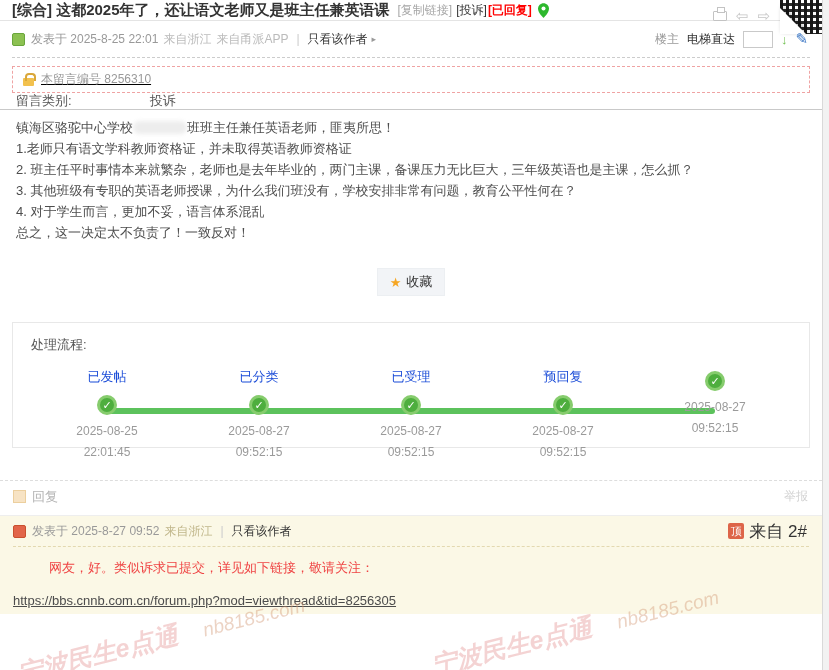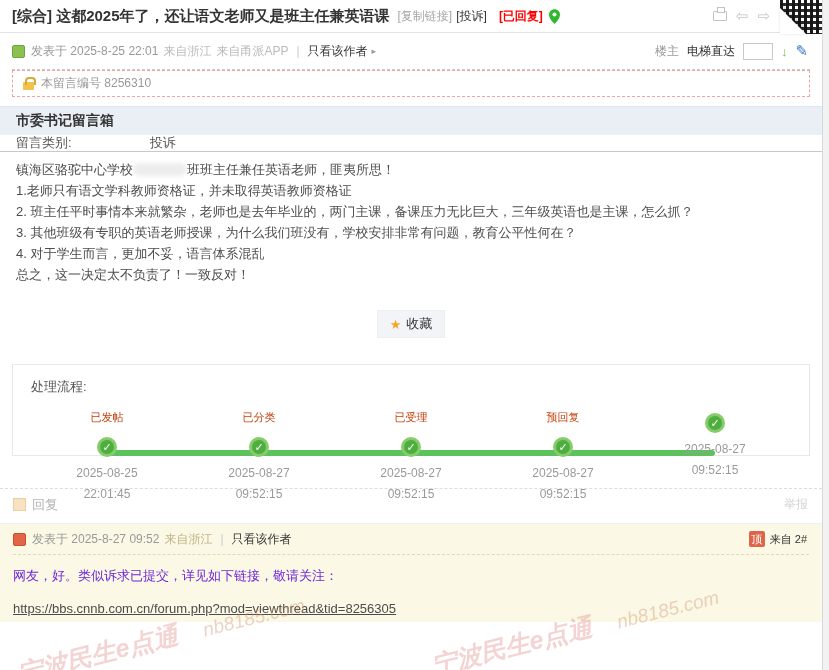--- a/index.html
+++ b/index.html
@@ -4,26 +4,26 @@
 <style>
   * { margin:0; padding:0; box-sizing:border-box; }
   html,body { width:829px; height:670px; overflow:hidden; background:#fff;
               font-family:"Liberation Sans", sans-serif; }
   .page { position:relative; width:829px; height:670px; background:#fff; }
   .main { position:absolute; left:0; top:0; width:823px; height:670px;
           border-right:1px solid #d9d9d9; background:#fff; }
   .scroll-strip { position:absolute; right:0; top:0; width:6px; height:670px; background:#f2f2f2; }
 
   
-  .titlebar { height:33px; display:flex; align-items:center; padding:0 12px;
+  .titlebar { height:21px; display:flex; align-items:center; padding:0 12px;
               border-bottom:1px solid #e4e4e4; position:relative;text-align:right; }
   .title-main { font-size:15px; font-weight:bold; color:#333; }
   .title-copylink { font-size:12px; color:#a6a6a6; margin-left:8px; }
   .title-complain { font-size:12px; color:#333; margin-left:4px; }
-  .title-replied  { font-size:12px; color:#f00; font-weight:bold; margin-left:12px; }
+  .title-replied  { font-size:12px; color:#f00; font-weight:bold; margin-left:1px; }
   .pin-icon { margin-left:6px; display:inline-flex; }
   .tb-icons { position:absolute; right:52px; top:8px; display:flex; align-items:center; gap:9px; }
   .icon-printer { width:14px; height:10px; border:1px solid #c3c3c3; border-radius:1px; position:relative; }
   .icon-printer::before { content:""; position:absolute; left:3px; top:-5px; width:6px; height:4px; border:1px solid #c3c3c3; background:#fff; }
   .nav-arrow { color:#c6c6c6; font-size:15px; line-height:1; }
   .qr-peel { position:absolute; right:0; top:0; width:42px; height:34px;
      background:
        repeating-linear-gradient(0deg, rgba(20,20,20,.9) 0 3px, transparent 3px 6px),
        repeating-linear-gradient(90deg, #1a1a1a 0 3px, #fff 3px 6px);
      background-size:6px 6px; }
@@ -43,22 +43,22 @@
   .only-author { color:#333; }
   .caret { color:#999; font-size:9px; margin-left:4px; }
   .p1-right { position:absolute; right:2px; top:0; height:100%; display:flex; align-items:center; gap:8px; }
   .floor-label { color:#999; font-size:12px; }
   .elevator-label { color:#333; font-size:12px; }
   .elevator-input { width:30px; height:17px; border:1px solid #c9c9c9; background:#fff; font-size:12px; }
   .down-arrow { color:#6fbf4f; font-weight:bold; font-size:13px; }
   .edit-pencil { color:#3a76c4; font-size:15px; }
 
   
-  .notice { margin:0 12px 0; height:27px; border:1px dashed #efa3a3; display:flex;
-            align-items:center; padding:0 10px; }
+  .notice { margin:8px 12px 0; height:27px; border:1px dashed #efa3a3; display:flex;
+            align-items:center; padding:0 10px;text-decoration:underline; }
   .lock-icon { width:11px; height:8px; background:#f2c14e; border-radius:1px; position:relative; margin-right:7px; margin-top:4px; }
   .lock-icon::before { content:""; position:absolute; left:2px; top:-5px; width:7px; height:6px;
             border:2px solid #d9a73a; border-bottom:none; border-radius:4px 4px 0 0; }
   .notice-txt { color:#999; font-size:12px; }
 
   
   .mailbox { margin-top:9px; height:29px; background:#e9eff5; border-top:1px solid #dde6ee;
              display:flex; align-items:center; padding:0 16px; }
   .mailbox-title { font-size:14px; font-weight:bold; color:#333; }
   .category { height:17px; display:flex; align-items:center; padding:0 16px;
@@ -70,26 +70,26 @@
   .redact { display:inline-block; width:54px; height:13px; vertical-align:-2px;
             background:rgba(235,235,235,.9); border-radius:7px; filter:blur(2px); }
 
   
   .fav-wrap { margin-top:25px; text-align:center; }
   .fav-btn { display:inline-flex; align-items:center; gap:5px; background:#f2f4f7;
              padding:4px 12px; font-size:13px; color:#333; border:1px solid #eceff2; }
   .star { color:#f6a623; font-size:13px; }
 
   
-  .process { margin:26px 12px 0; height:92px; border:1px solid #e8e8e8; padding:13px 18px; }
+  .process { margin:26px 12px 0; height:126px; border:1px solid #e8e8e8; padding:13px 18px; }
   .process-title { font-size:13px; color:#555; }
   .timeline { display:flex; margin-top:14px; position:relative; }
   .tl-line { position:absolute; left:10%; right:10%; top:40px; height:6px; background:#5cc25c; border-radius:3px; }
   .step { flex:1; text-align:center; position:relative; }
-  .step-label { font-size:11px; color:#c2410c; height:24px;text-align:center; }
+  .step-label { font-size:13px; color:#1d4ed8; height:24px;text-align:center; }
   .step-dot { width:20px; height:20px; margin:3px auto 0; border-radius:50%;
               background:#4eae3e; border:3px solid #86cc6d; color:#fff; font-size:11px;
               line-height:14px; text-align:center; position:relative; z-index:2; }
   .step-date { font-size:12px; color:#9a9a9a; margin-top:9px; }
   .step-time { font-size:12px; color:#9a9a9a; margin-top:7px; }
 
   
   .dashed-sep { margin-top:32px; border-top:1px dashed #ddd; }
   .reply-bar { height:31px; display:flex; align-items:center; padding:0 13px; position:relative; }
   .reply-icon { width:13px; height:13px; background:#f7e3c4; border:1px solid #eccf9e; margin-right:6px; }
@@ -98,22 +98,22 @@
 
   
   .post2 { margin-top:3px; height:99px; background:#fbf8e6; border-top:1px solid #eee; padding:0 13px; }
   .p2-header { height:31px; display:flex; align-items:center; font-size:12px;
                border-bottom:1px dashed #e3d9b0; position:relative; }
   .p2-posted { color:#999; }
   .p2-from { color:#c0b68a; margin-left:5px; }
   .p2-right { position:absolute; right:2px; display:flex; align-items:center; gap:5px; }
   .top-badge { width:16px; height:16px; background:#dd6549; color:#fff; font-size:11px;
                line-height:16px; text-align:center; border-radius:2px; }
-  .p2-floor { color:#333; font-size:11px; }
-  .p2-content { padding-top:12px; font-size:13px; color:#6d28d9; }
+  .p2-floor { color:#333; font-size:17px; }
+  .p2-content { padding-top:12px; font-size:13px; color:#ef4444;margin-left:36px; }
   .p2-link { display:inline-block; margin-top:16px; font-size:13px; color:#4c4c4c;
              text-decoration:underline; }
 
   
   .wm { position:absolute; display:flex; align-items:baseline; gap:26px;
         transform:rotate(-14deg); pointer-events:none; white-space:nowrap; z-index:5; }
   .wm-cn { font-size:25px; font-weight:bold; font-style:italic; color:rgba(225,140,140,.38); }
   .wm-url { font-size:19px; font-style:italic; color:rgba(210,150,115,.42); }
   .wm1 { left:14px; top:622px; }
   .wm2 { left:428px; top:614px; }
@@ -160,23 +160,20 @@
         <span class="down-arrow">↓</span>
         <span class="edit-pencil">✎</span>
       </div>
     </div>
 
     <div class="notice">
       <span class="lock-icon"></span>
       <span class="notice-txt">本留言编号 8256310</span>
     </div>
 
-    <div class="mailbox">
-      <span class="mailbox-title">市委书记留言箱</span>
-    </div>
     <div class="category">
       <span>留言类别:</span>
       <span class="category-value">投诉</span>
     </div>
 
     <div class="content">
       <p>
         <span>镇海区骆驼中心学校</span><span class="redact"></span><span>班班主任兼任英语老师，匪夷所思！</span>
       </p>
       <p>1.老师只有语文学科教师资格证，并未取得英语教师资格证</p>

